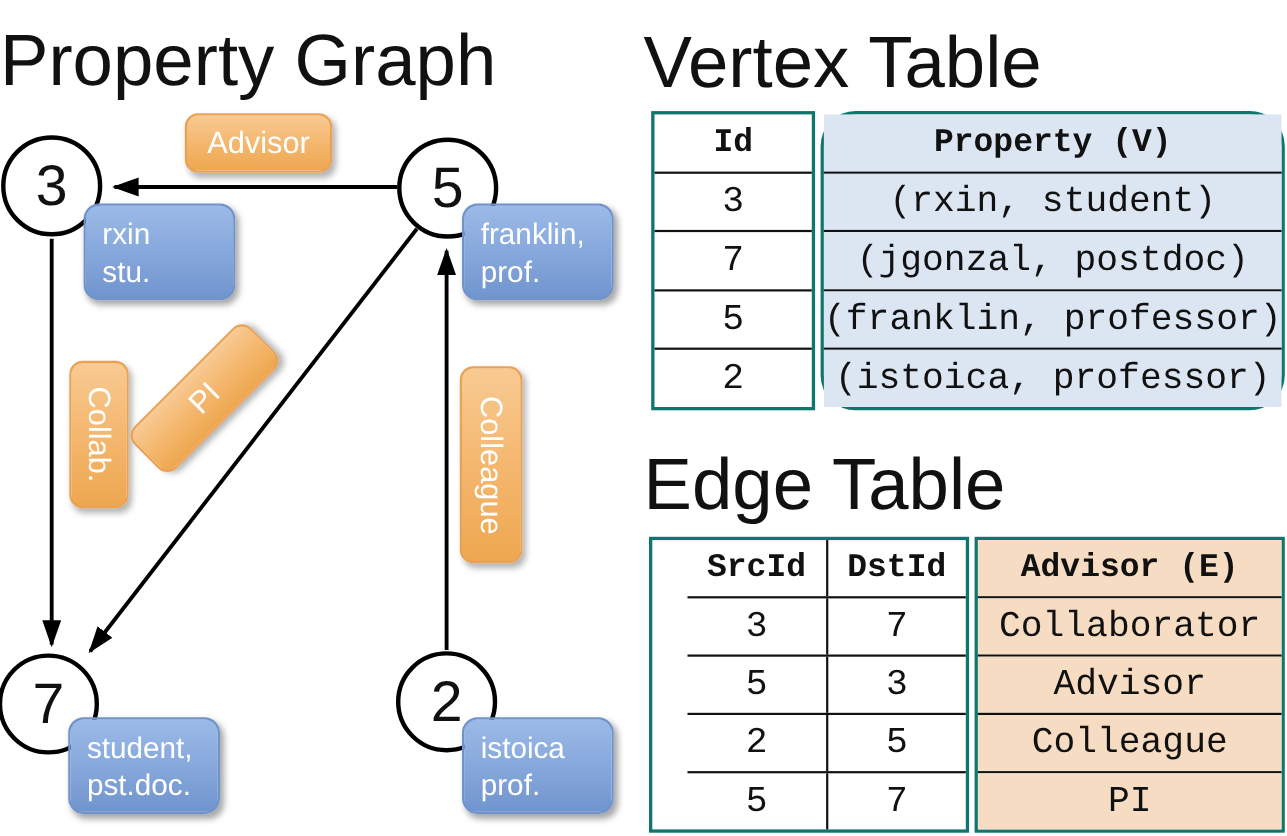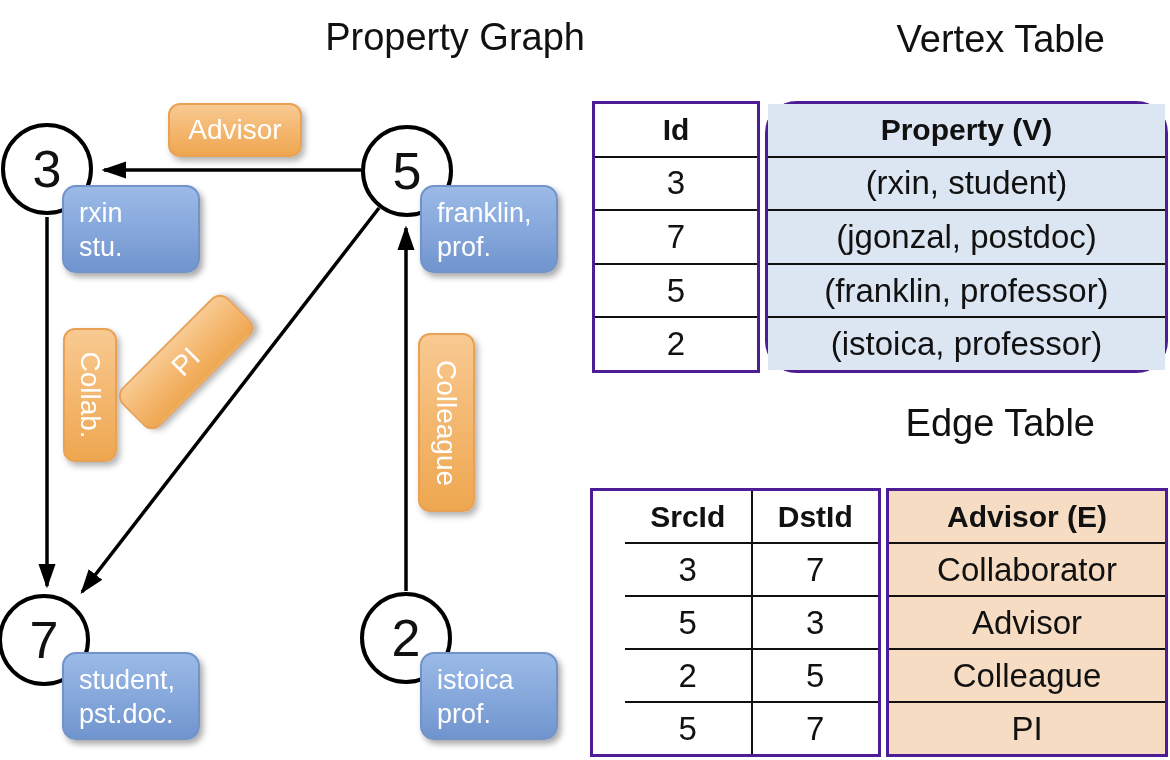--- a/index.html
+++ b/index.html
@@ -7,22 +7,22 @@
   body { font-family: "Liberation Sans", sans-serif; }
   #stage {
     position: relative;
     width: 1170px;
     height: 760px;
     background: #fff;
     overflow: hidden;
   }
   .title {
     position: absolute;
-    text-align: right;
-    font-size: 38px;
+    text-align: left;
+    font-size: 66px;
     font-weight: 400;
     color: #111;
     letter-spacing: 0px;
     white-space: nowrap;
   }
   #title-graph  { left: 0px;   width: 585px; top: 16px; }
   #title-vertex { left: 585px; width: 520px; top: 18px; }
   #title-edge   { left: 585px; width: 510px; top: 402px; }
 
   
@@ -45,21 +45,21 @@
     position: absolute;
     width: 138px; height: 88px;
     border-radius: 14px;
     background: linear-gradient(180deg, #9bbae7 0%, #84a6da 55%, #7094ce 100%);
     border: 2px solid #7193c9;
     box-shadow: 3px 4px 6px rgba(0,0,0,0.35);
     color: #fff;
     font-size: 27px; line-height: 34px;
     padding: 9px 0 0 15px;
   }
-  #vbox-rxin     { left: 62px;  top: 185px; }
+  #vbox-rxin     { left: 76px;  top: 185px; }
   #vbox-franklin { left: 420px; top: 185px; }
   #vbox-jgonzal  { left: 62px;  top: 652px; }
   #vbox-istoica  { left: 420px; top: 652px; }
 
   .ebox {
     position: absolute;
     background: linear-gradient(180deg, #f8ca92 0%, #f4b76f 50%, #eea750 100%);
     border: 2px solid #e9a155;
     border-radius: 12px;
     box-shadow: 3px 4px 6px rgba(0,0,0,0.3);
@@ -75,24 +75,25 @@
 
   
   .tbl-wrap {
     position: absolute;
     display: flex;
     gap: 5px;
   }
   #vertex-table { left: 592px; top: 101px; width: 576px; height: 272px; }
   #edge-table   { left: 590px; top: 488px; width: 578px; height: 269px; }
   .sub-tbl {
-    border: 3px solid #4c1d95;
+    border: 3px solid #0f766e;
     display: flex;
     flex-direction: column;
     background: #fff;
+    font-family: Liberation Mono, monospace;
   }
   .sub-tbl .trow {
     flex: 1;
     display: flex;
     align-items: stretch;
   }
   .sub-tbl .trow + .trow { border-top: 2px solid #111; }
   .tcell {
     flex: 1;
     display: flex;

